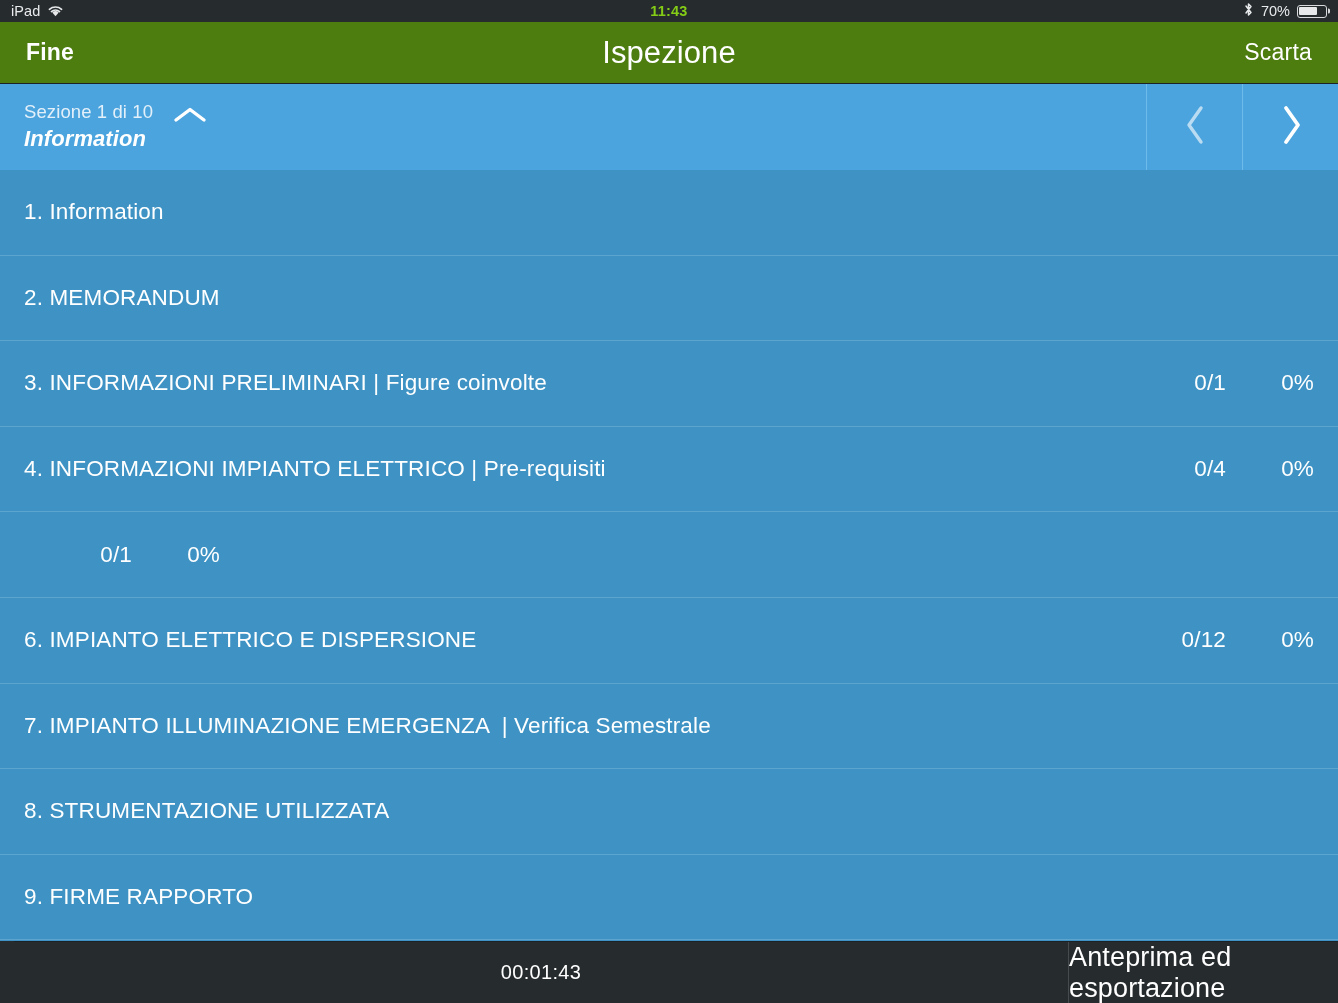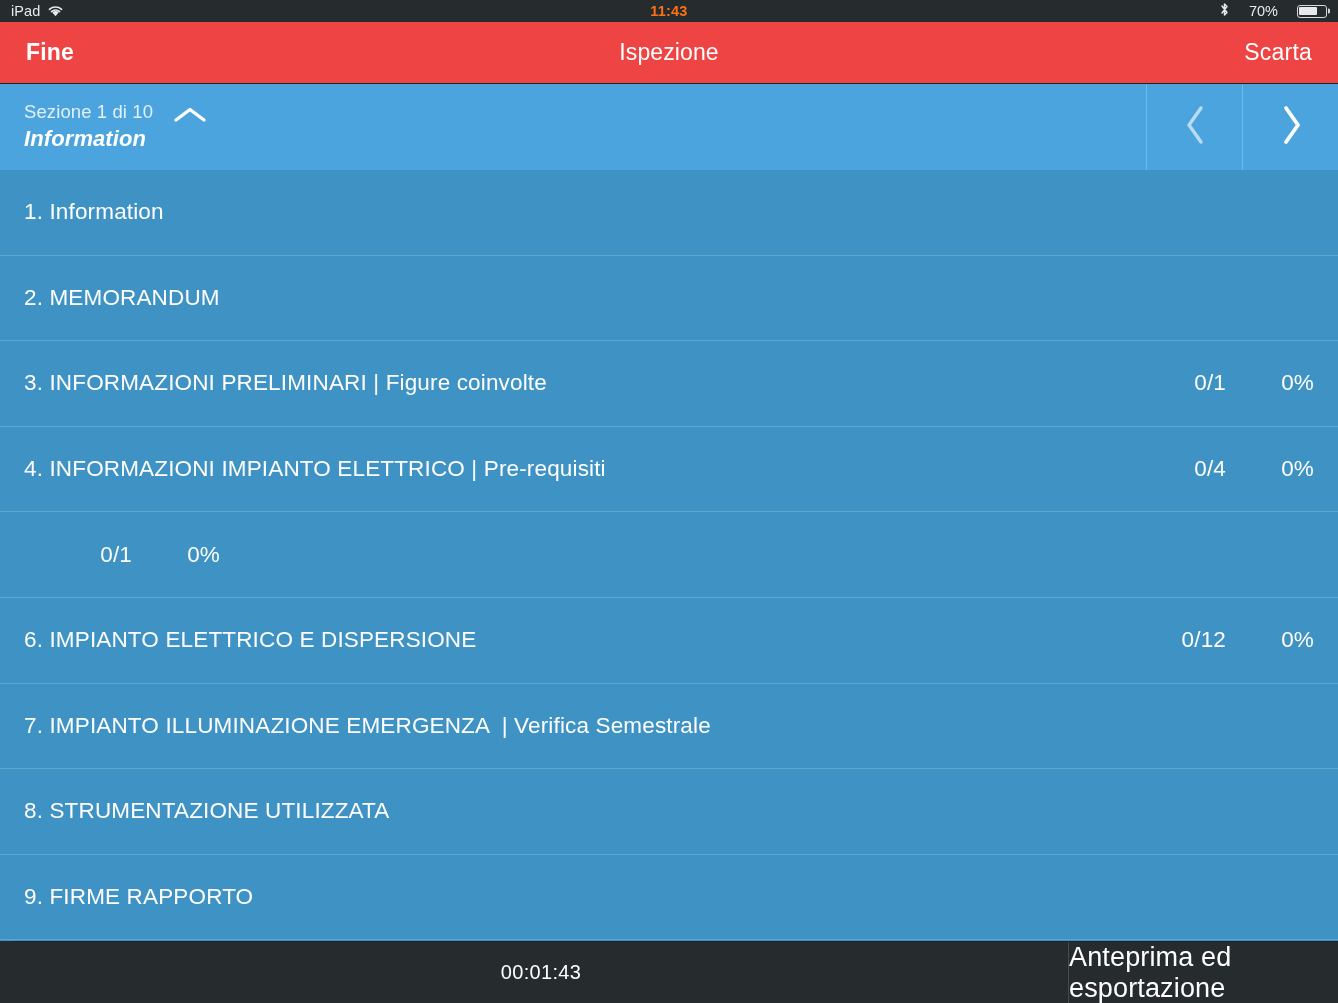--- a/index.html
+++ b/index.html
@@ -41,29 +41,29 @@
     gap: 7px;
   }
   .status-device { font-size: 14.5px; color: #e8eaeb; letter-spacing: 0.1px; }
   .wifi-icon { display: block; margin-top: 1px; }
   .status-center {
     position: absolute;
     left: 0; right: 0;
     text-align: center;
     font-size: 14.5px;
     font-weight: bold;
-    color: #f97316;
+    color: #84cc16;
     letter-spacing: 0.2px;
     pointer-events: none;
   }
   .status-right {
     margin-left: auto;
     display: flex;
     align-items: center;
-    gap: 19px;
+    gap: 7px;
     font-size: 14.5px;
     color: #e8eaeb;
     z-index: 2;
   }
   .bt-icon { display: block; }
   .battery {
     position: relative;
     width: 30px; height: 13px;
     border: 1.3px solid #d8dadb;
     border-radius: 3px;
@@ -83,41 +83,41 @@
   .battery-fill {
     height: 100%;
     background: #e6e8e9;
     border-radius: 1px;
   }
 
   
   .nav-bar {
     height: 62px;
     flex: 0 0 62px;
-    background: #ef4444;
+    background: #4d7c0f;
     display: flex;
     align-items: center;
     position: relative;
     padding: 0 26px;
     border-bottom: 1px solid #1d2225;
   }
   .nav-btn {
     font-size: 23px;
     color: #ffffff;
     font-weight: bold;
     letter-spacing: 0.2px;
     cursor: pointer;
     user-select: none;
   }
   .nav-btn.right { font-weight: normal; margin-left: auto; }
   .nav-title {
     position: absolute;
     left: 0; right: 0;
     text-align: center;
-    font-size: 23px;
+    font-size: 31px;
     color: #ffffff;
     font-weight: normal;
     letter-spacing: 0.1px;
     pointer-events: none;
   }
 
   
   .section-header {
     height: 86px;
     flex: 0 0 86px;

